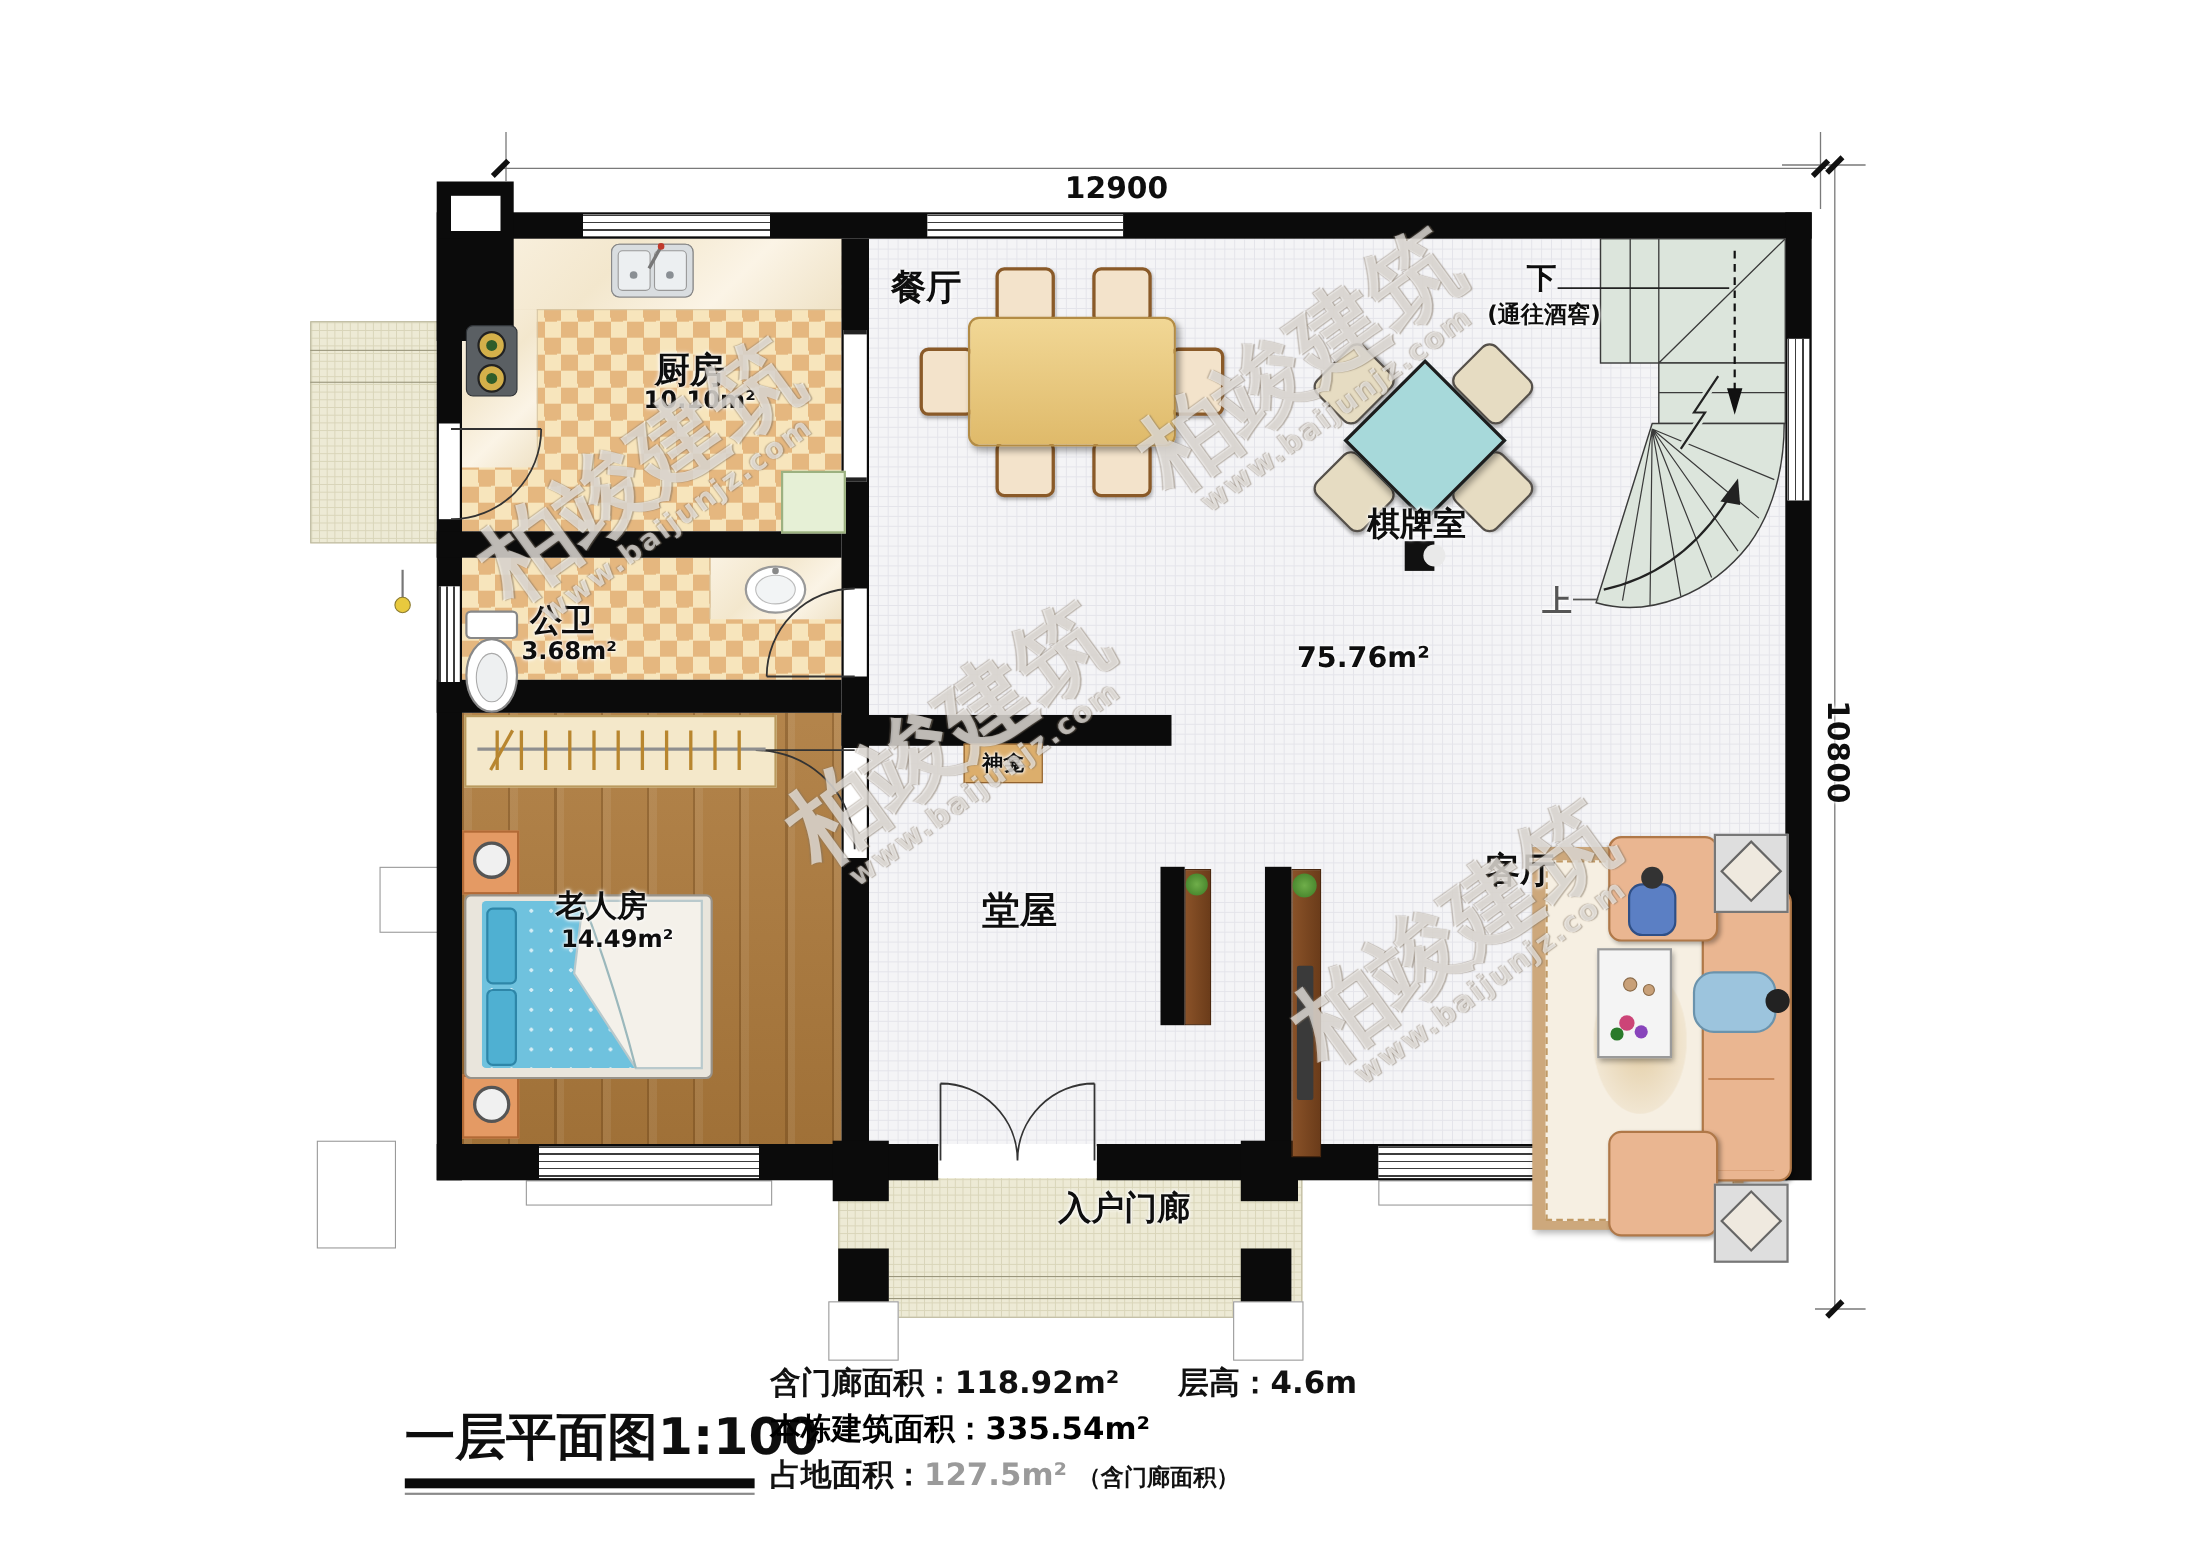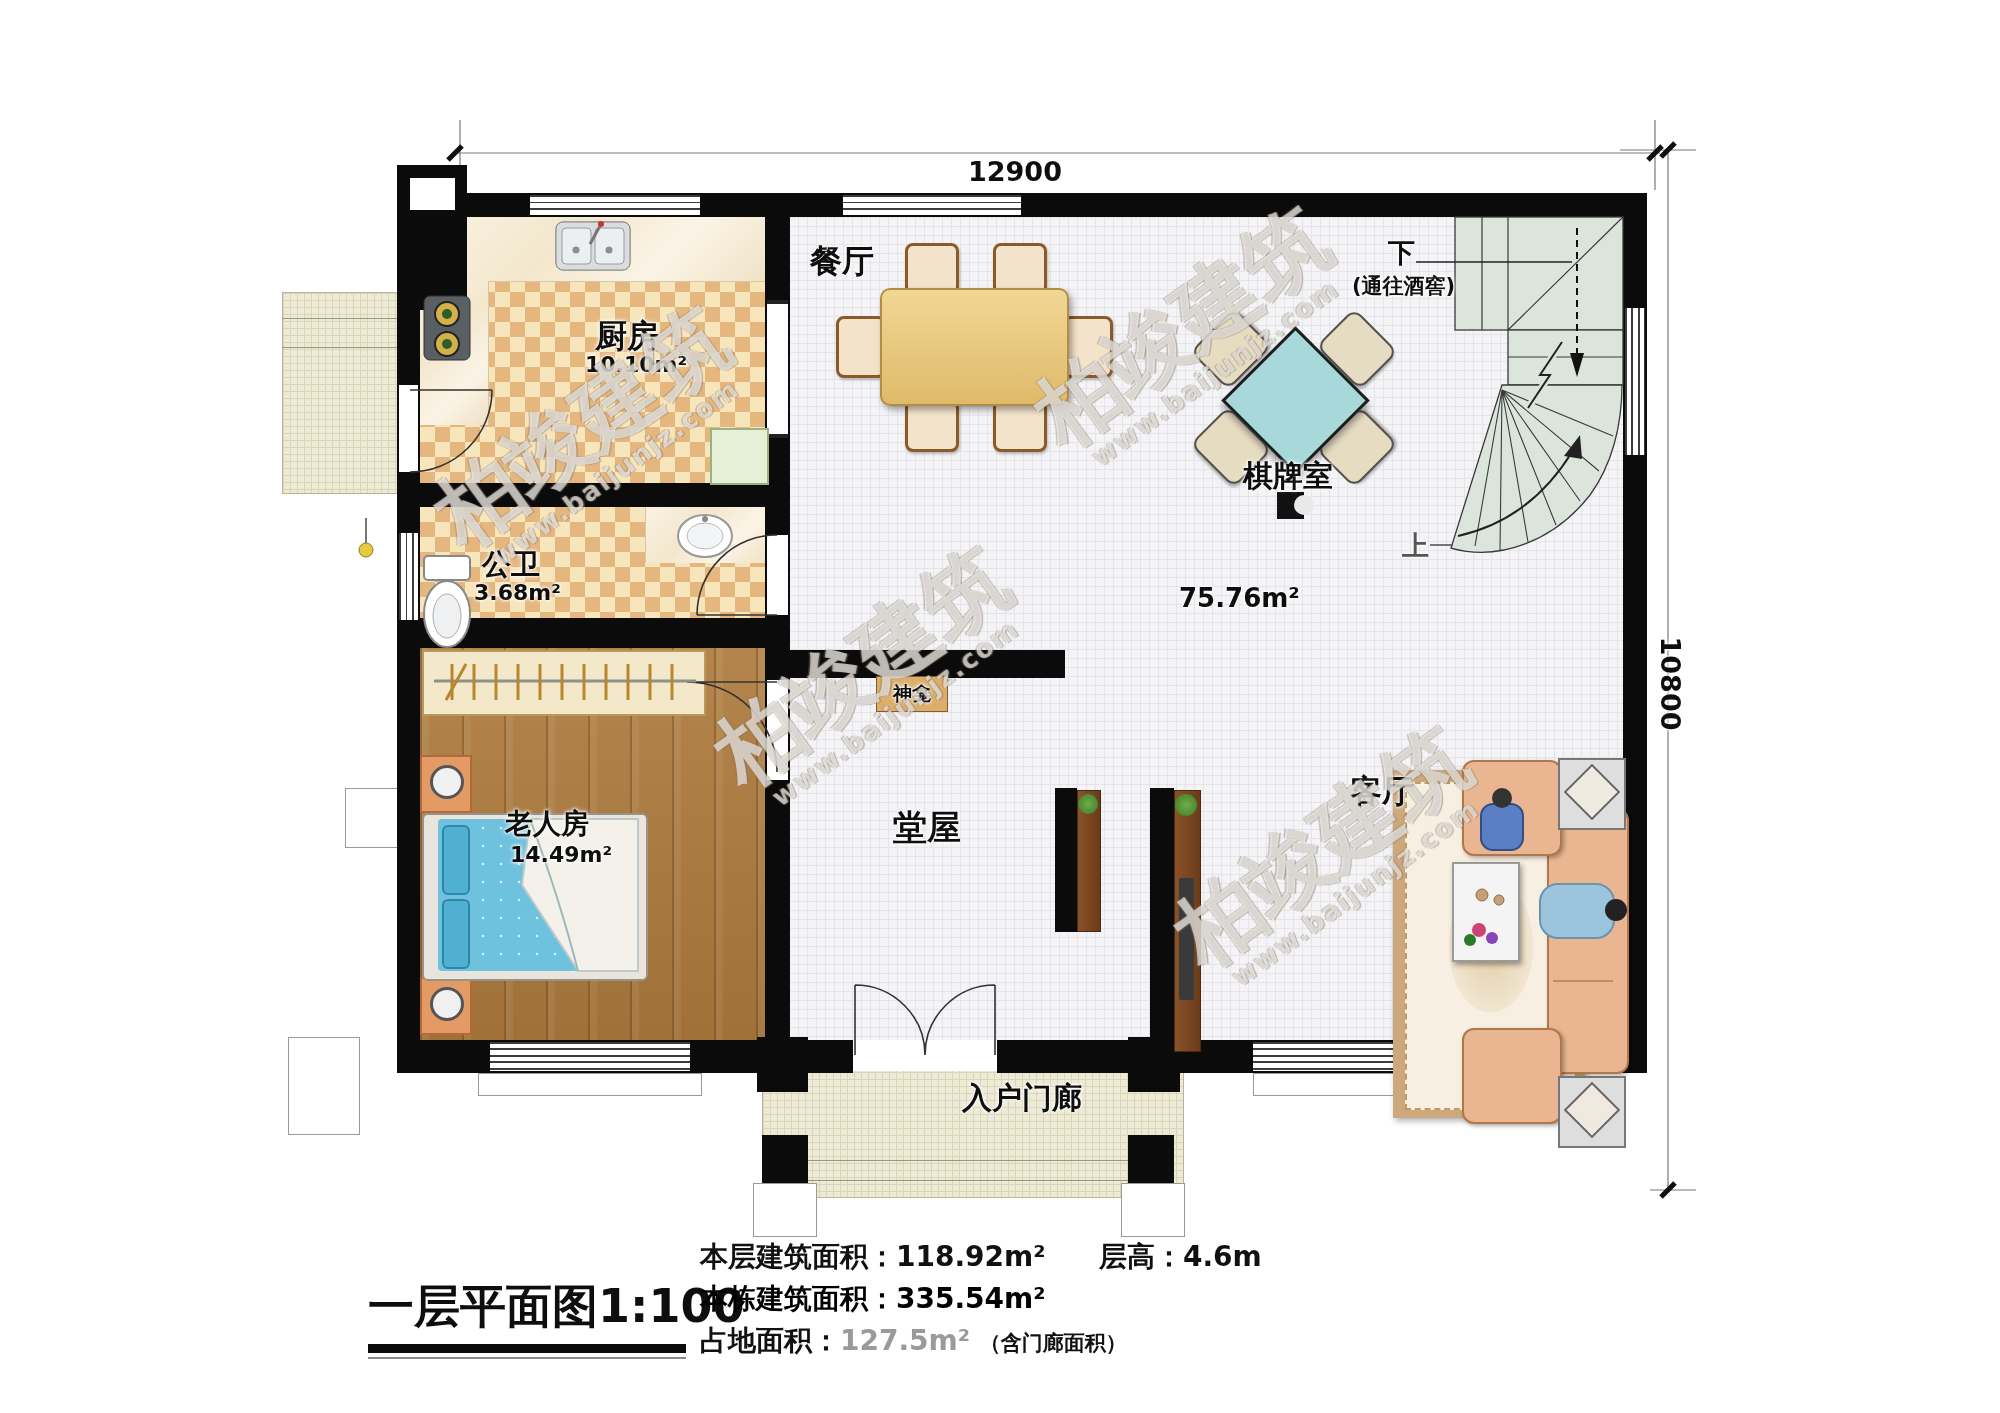--- a/index.html
+++ b/index.html
@@ -280,21 +280,21 @@
     <div>柏竣建筑</div>
     <div class="site">www.baijunjz.com</div>
   </div>
 
   <div class="abs" style="left:368px;top:1276px;">
     <span class="lbl" style="font-size:46px;">一层平面图</span><span class="lbl" style="font-size:46px;">1:100</span>
     <div style="margin-top:6px;width:318px;height:9px;background:#0b0b0b;"></div>
     <div style="margin-top:4px;width:318px;height:2px;background:#8a8a8a;"></div>
   </div>
   <div class="abs" style="left:700px;top:1238px;font-size:28px;font-weight:bold;color:#111;">
-    <span>本层建筑面积：</span><span>118.92m²</span>
+    <span>含门廊面积：</span><span>118.92m²</span>
     <span style="display:inline-block;width:34px;"></span>
     <span>层高：</span><span>4.6m</span>
   </div>
   <div class="abs" style="left:700px;top:1280px;font-size:28px;font-weight:bold;color:#000000;">
     <span>本栋建筑面积：</span><span>335.54m²</span>
   </div>
   <div class="abs" style="left:700px;top:1322px;font-size:28px;font-weight:bold;color:#111;">
     <span>占地面积：</span><span style="color:#9a9a9a;">127.5m²</span>
     <span style="font-size:21px;">（含门廊面积）</span>
   </div>

